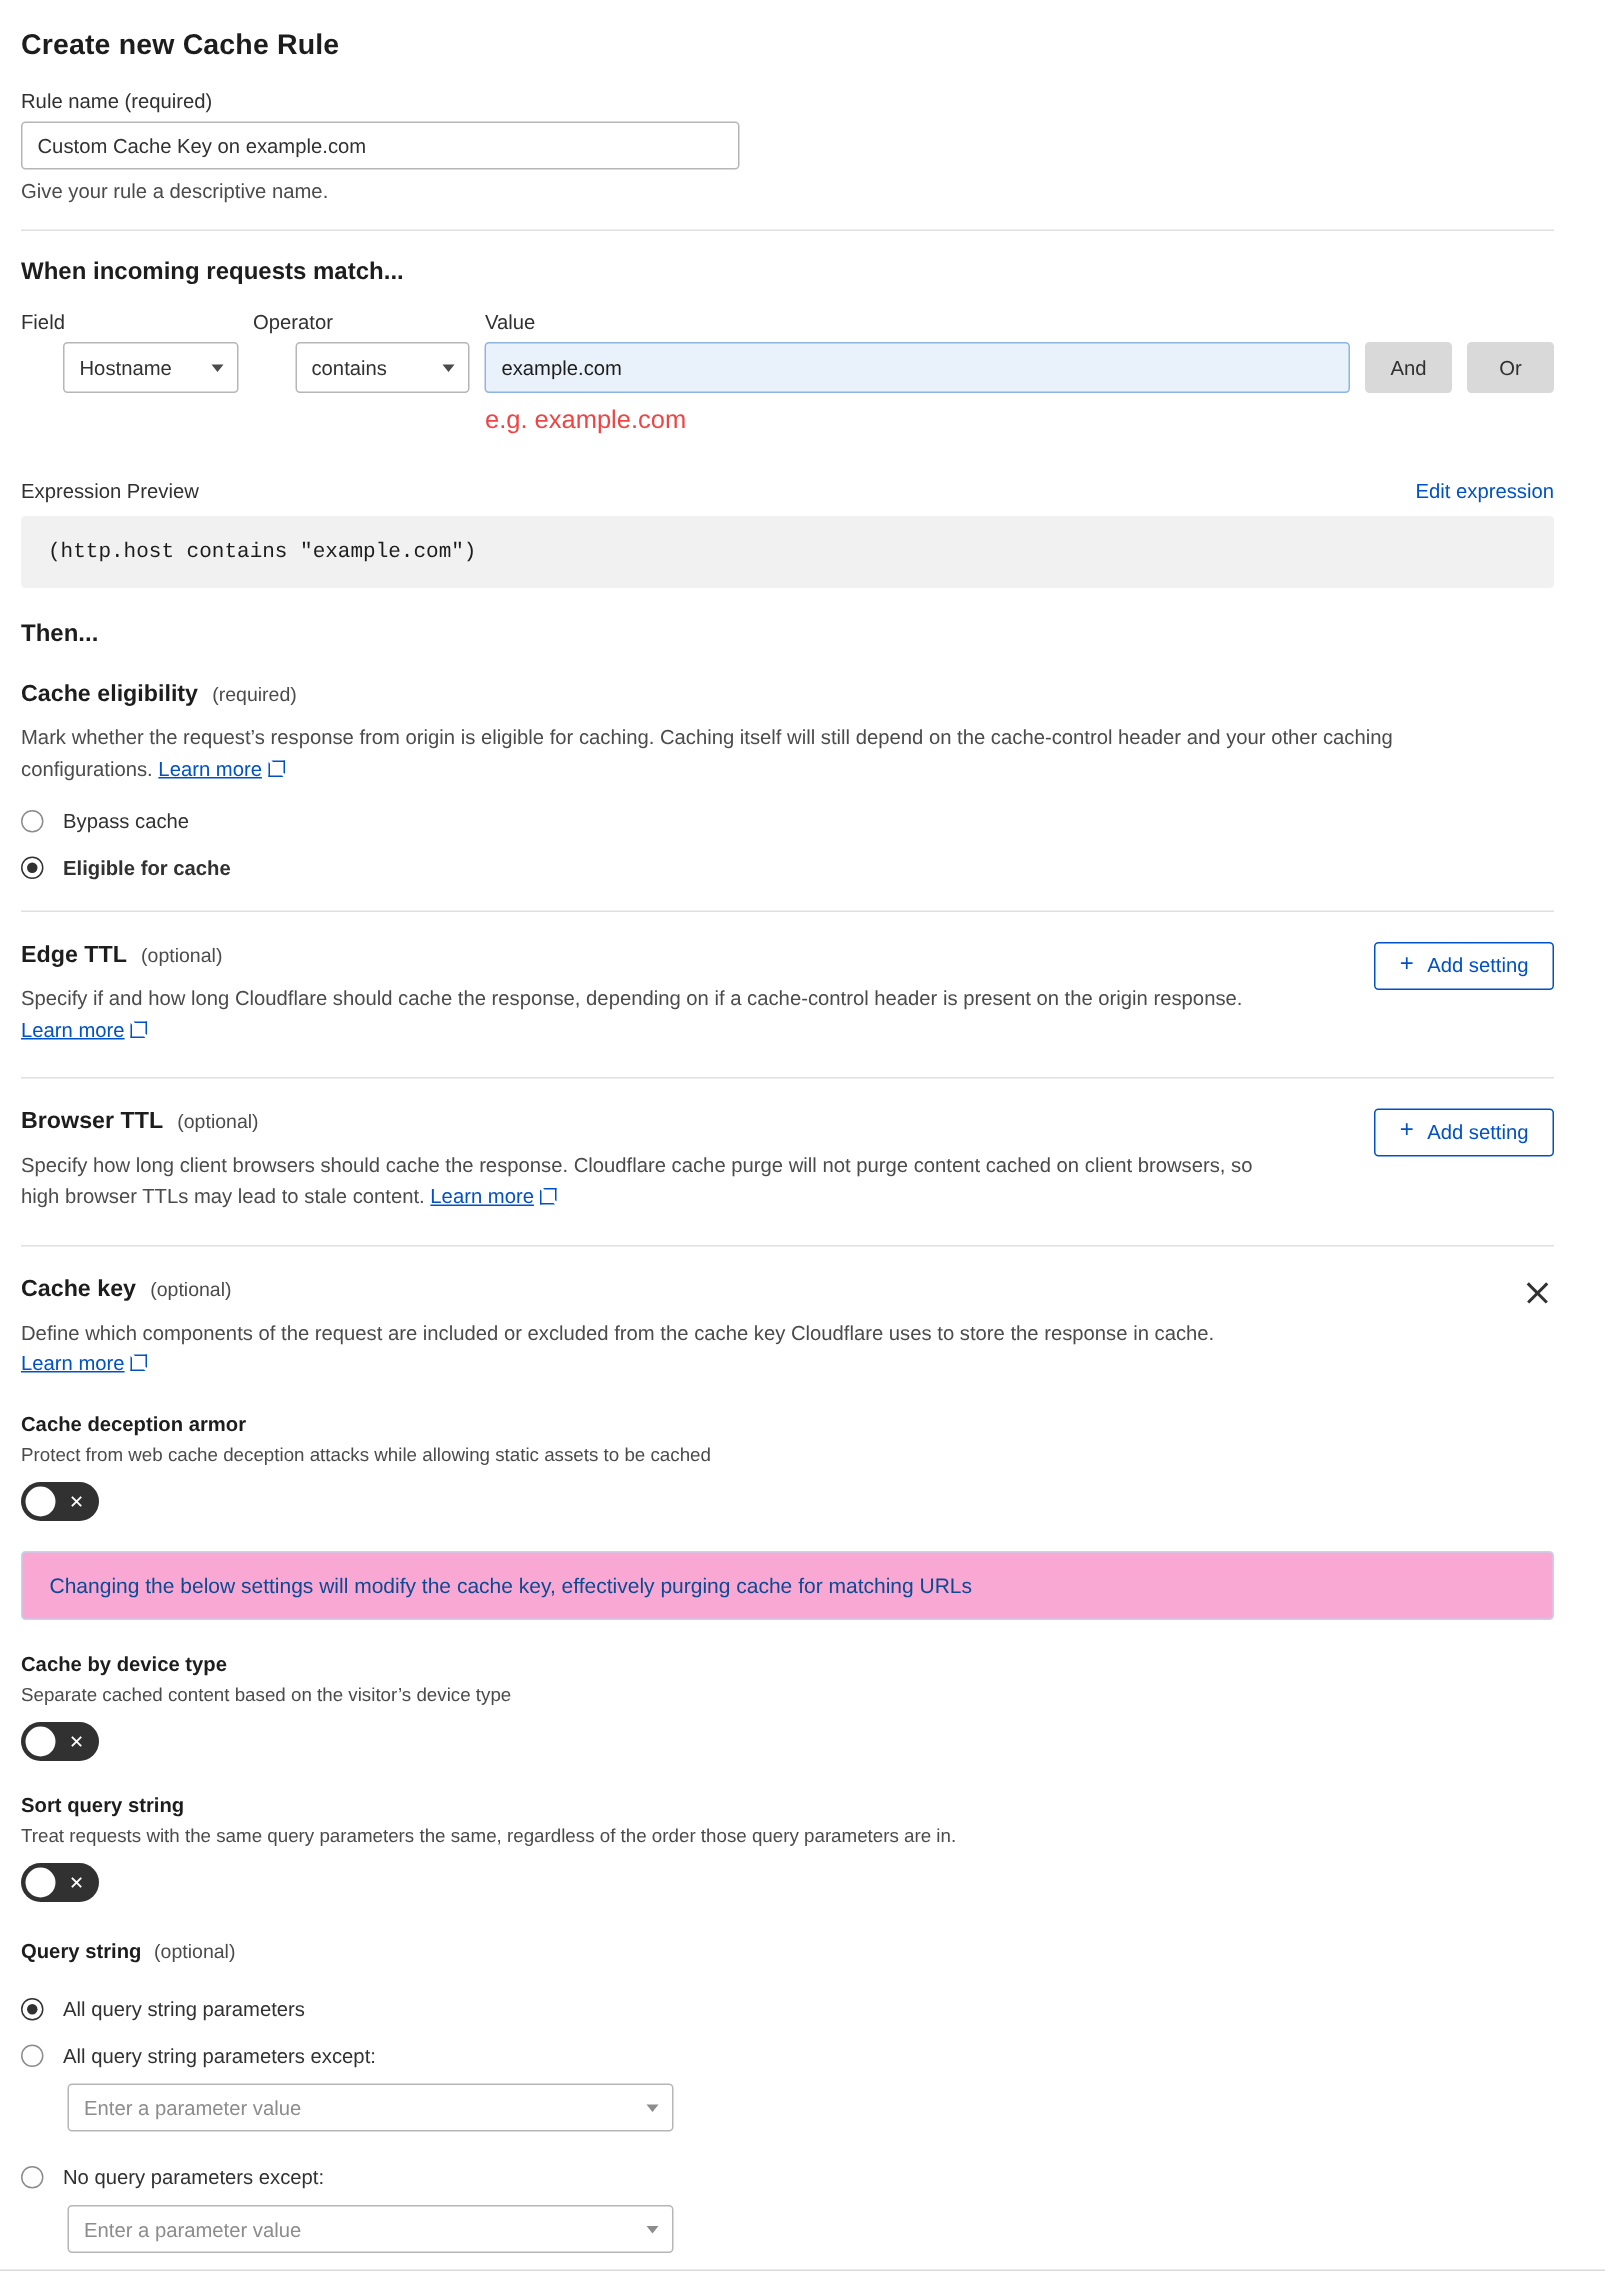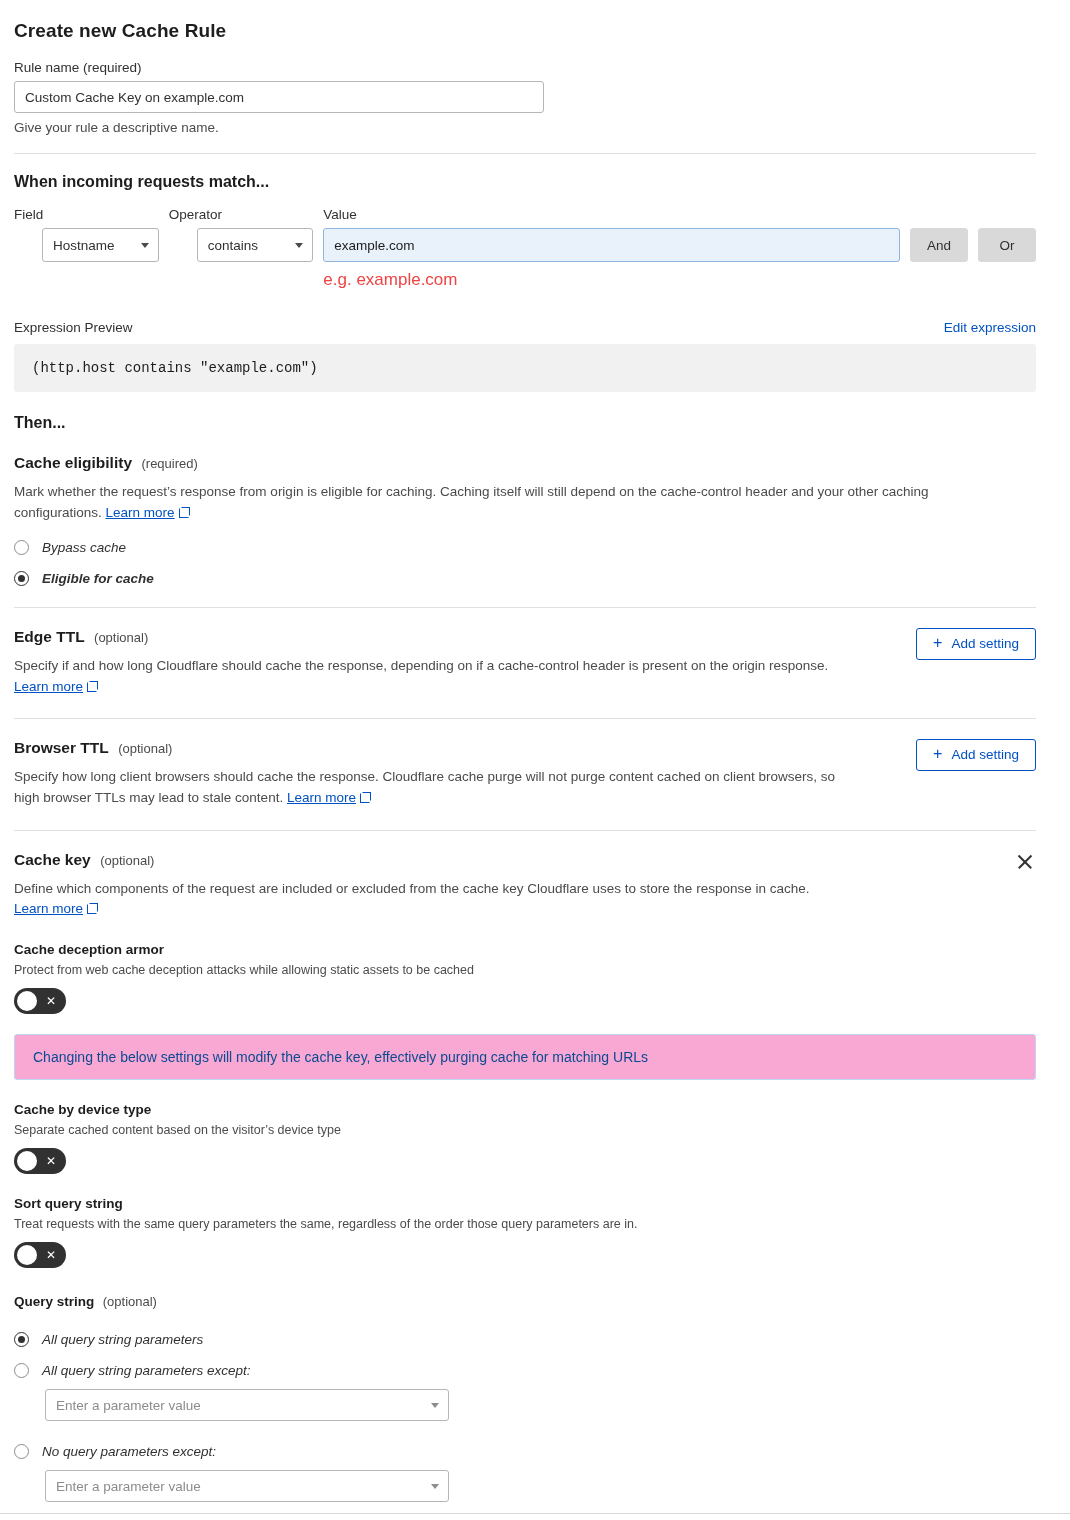--- a/index.html
+++ b/index.html
@@ -26,21 +26,21 @@
     color: #313131;
     margin-bottom: 6px;
   }
   .help-text {
     font-size: 13.5px;
     color: #4b4b4b;
     margin-top: 7px;
   }
 
   input.text-input {
-    width: 530px;
+    width: 479px;
     height: 32px;
     border: 1px solid #b6b6b6;
     border-radius: 3px;
     padding: 0 10px;
     font-size: 13.5px;
     color: #313131;
     font-family: "Liberation Sans", sans-serif;
     background: #fff;
   }
 
@@ -219,21 +219,21 @@
   .radio.checked { border-color: #313131; }
   .radio.checked::after {
     content: "";
     position: absolute;
     left: 50%; top: 50%;
     width: 7px; height: 7px;
     margin: -3.5px 0 0 -3.5px;
     border-radius: 50%;
     background: #313131;
   }
-  .radio-label { font-size: 13.5px; color: #313131; font-style: italic; }
+  .radio-label { font-size: 13.5px; color: #313131; }
   .radio-label.bold { font-weight: bold; }
 
   .setting-block { position: relative; margin-top: 20px; }
   .setting-head {
     display: flex;
     justify-content: space-between;
     align-items: flex-start;
   }
   .add-setting-btn {
     display: inline-flex;

